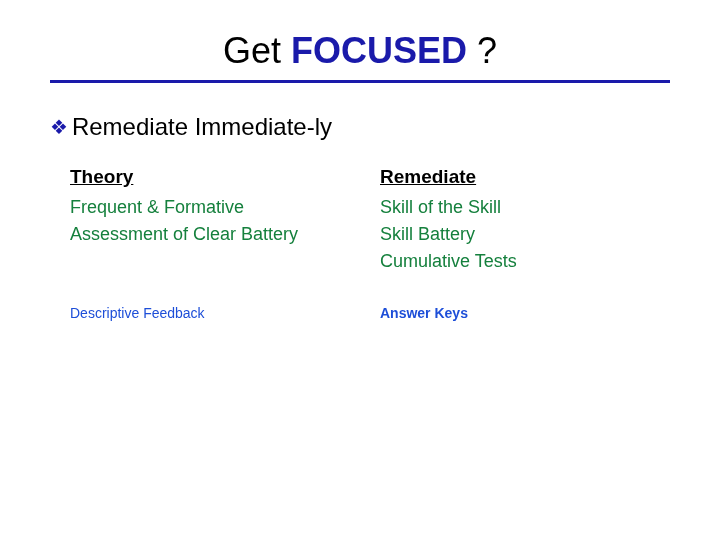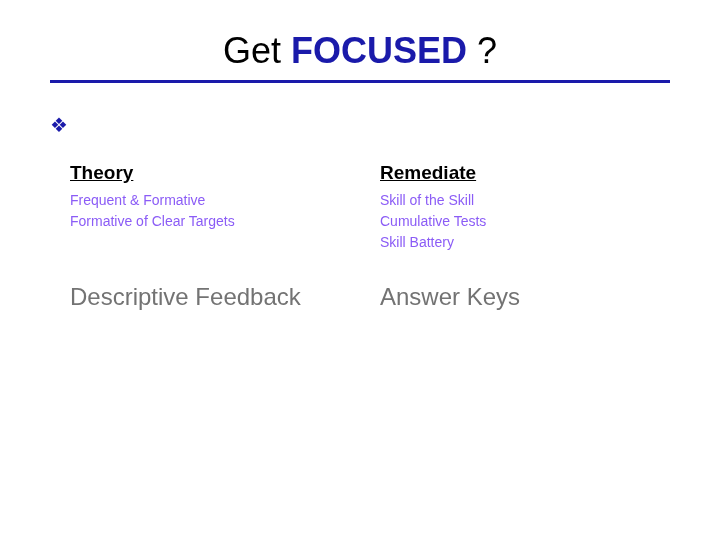--- a/index.html
+++ b/index.html
@@ -85,74 +85,76 @@
 
     .col-header {
       font-size: 19px;
       font-weight: bold;
       text-decoration: underline;
       color: #000000;
       margin-bottom: 6px;
     }
 
     .col-item {
-      font-size: 14px;
-      color: #8b5cf6;
+      font-size: 18px;
+      color: #15803d;
       line-height: 1.5;
     }
 
     .bottom-row {
       display: flex;
       flex-direction: row;
       margin-top: 10px;
     }
 
     .bottom-left {
       flex: 1;
       padding-left: 20px;
     }
 
     .bottom-right {
       flex: 1;
       padding-left: 20px;
+      font-weight: bold;
     }
 
     .bottom-item {
-      font-size: 24px;
-      color: #737373;
+      font-size: 14px;
+      color: #1d4ed8;
     }
   </style>
 </head>
 <body>
 
 <div class="slide">
 
   <div class="title-area">
     <span class="title">
       <span>Get </span><span class="title-focused">FOCUSED</span><span class="title-question"> ?</span>
     </span>
   </div>
 
   <div class="divider"></div>
 
   <div class="bullet-heading">
     <span class="diamond">❖</span>
+    <span>Remediate Immediate-ly</span>
   </div>
 
   <div class="content-columns">
     <div class="column-left">
       <div class="col-header">Theory</div>
       <div class="col-item">Frequent &amp; Formative</div>
-      <div class="col-item">Formative of Clear Targets</div>
+      <div class="col-item">Assessment of Clear Battery</div>
     </div>
     <div class="column-right">
       <div class="col-header">Remediate</div>
       <div class="col-item">Skill of the Skill</div>
+      <div class="col-item">Skill Battery</div>
       <div class="col-item">Cumulative Tests</div>
-      <div class="col-item">Skill Battery</div>
     </div>
   </div>
 
   <div class="bottom-row">
     <div class="bottom-left">
       <div class="bottom-item">Descriptive Feedback</div>
     </div>
     <div class="bottom-right">
       <div class="bottom-item">Answer Keys</div>
     </div>

